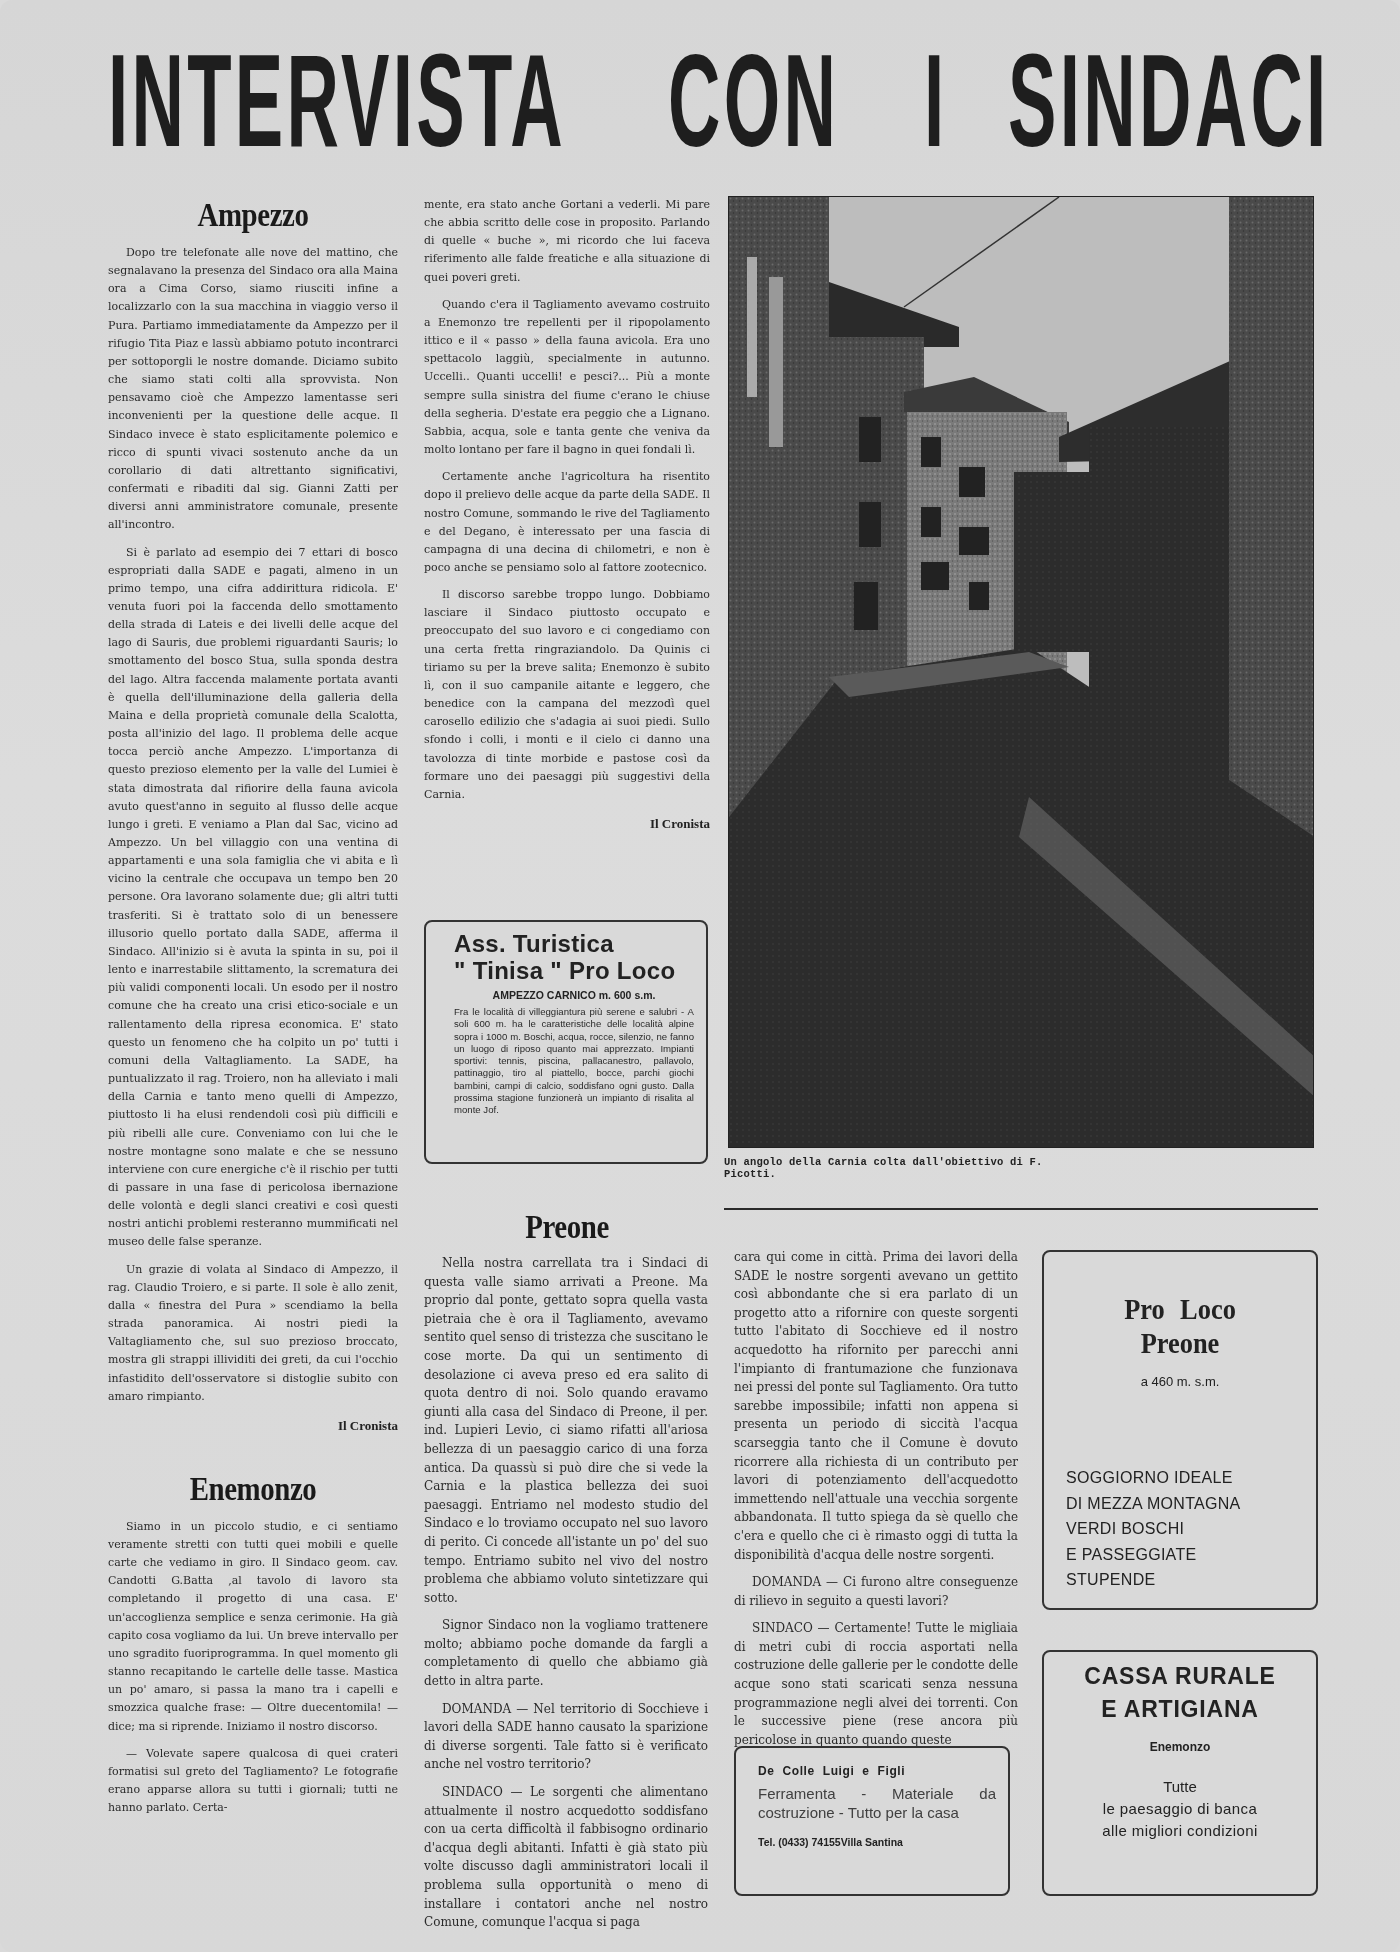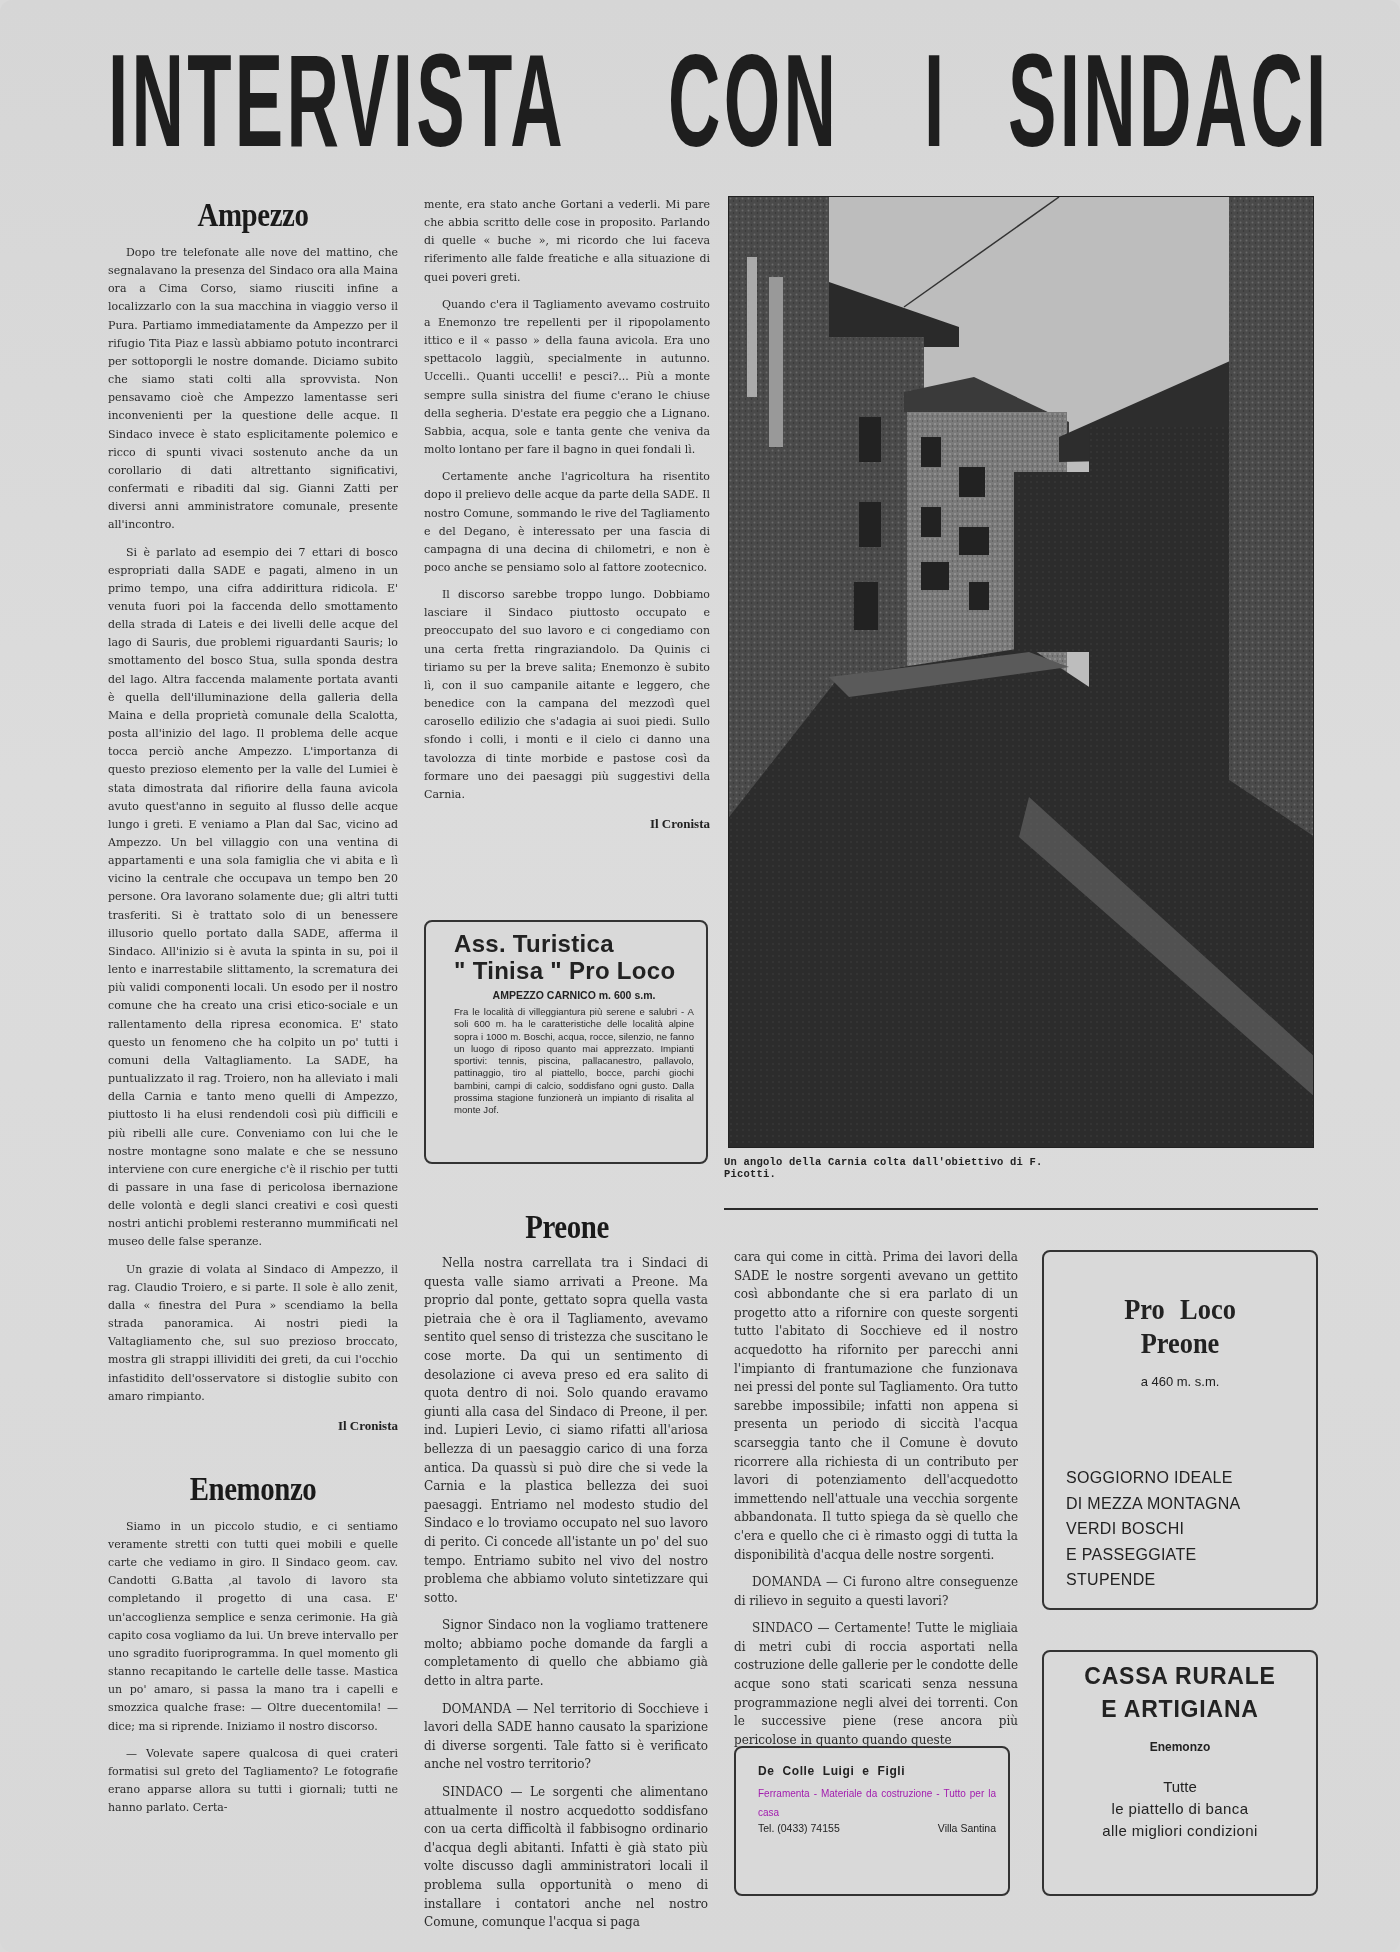--- a/index.html
+++ b/index.html
@@ -187,22 +187,22 @@
   </div>
 
   <div class="col" style="left:734px; top:1248px; width:284px;">
     <div class="rm" style="text-indent:0;">cara qui come in città. Prima dei lavori della SADE le nostre sorgenti avevano un gettito così abbondante che si era parlato di un progetto atto a rifornire con queste sorgenti tutto l'abitato di Socchieve ed il nostro acquedotto ha rifornito per parecchi anni l'impianto di frantumazione che funzionava nei pressi del ponte sul Tagliamento. Ora tutto sarebbe impossibile; infatti non appena si presenta un periodo di siccità l'acqua scarseggia tanto che il Comune è dovuto ricorrere alla richiesta di un contributo per lavori di potenziamento dell'acquedotto immettendo nell'attuale una vecchia sorgente abbandonata. Il tutto spiega da sè quello che c'era e quello che ci è rimasto oggi di tutta la disponibilità d'acqua delle nostre sorgenti.</div>
     <div class="rm para-gap">DOMANDA — Ci furono altre conseguenze di rilievo in seguito a questi lavori?</div>
     <div class="rm para-gap">SINDACO — Certamente! Tutte le migliaia di metri cubi di roccia asportati nella costruzione delle gallerie per le condotte delle acque sono stati scaricati senza nessuna programmazione negli alvei dei torrenti. Con le successive piene (rese ancora più pericolose in quanto quando queste</div>
   </div>
 
   <div class="ad" style="left:734px; top:1746px; width:276px; height:150px; padding:16px 12px 10px 22px;">
     <div style="font-size:12px; font-weight:700; letter-spacing:0.6px; word-spacing:4px;">De Colle Luigi e Figli</div>
-    <div style="font-size:10px; line-height:19px; margin-top:6px; text-align:justify; color:#a21caf;">Ferramenta - Materiale da costruzione - Tutto per la casa</div>
-    <div style="display:flex; justify-content:space-between; font-size:10.5px; font-weight:400;">
+    <div style="font-size:15px; line-height:19px; margin-top:6px; text-align:justify; color:#404040;">Ferramenta - Materiale da costruzione - Tutto per la casa</div>
+    <div style="display:flex; margin-top:14px; font-size:10.5px; font-weight:700;">
       <span>Tel. (0433) 74155</span>
       <span>Villa Santina</span>
     </div>
   </div>
 
   <div class="ad" style="left:1042px; top:1250px; width:276px; height:360px; padding:40px 22px 20px 22px;">
     <div style="font-family:'Liberation Serif', serif; font-weight:700; font-size:30px; text-align:center; word-spacing:10px; transform:scaleX(0.88);">Pro Loco Preone</div>
     <div style="font-size:13px; text-align:center; margin-top:14px;">a 460 m. s.m.</div>
     <div style="margin-top:76px; font-size:16px; line-height:25.5px; letter-spacing:0.3px;">
       <div>SOGGIORNO IDEALE</div>
@@ -212,18 +212,18 @@
       <div>STUPENDE</div>
     </div>
   </div>
 
   <div class="ad" style="left:1042px; top:1650px; width:276px; height:246px; padding:8px 14px 14px 14px; text-align:center;">
     <div style="font-size:23px; font-weight:700; line-height:33px; letter-spacing:0.8px;">CASSA RURALE</div>
     <div style="font-size:23px; font-weight:700; line-height:33px; letter-spacing:0.8px;">E ARTIGIANA</div>
     <div style="font-size:12px; font-weight:700; margin-top:14px;">Enemonzo</div>
     <div style="font-size:15px; line-height:22px; margin-top:22px;">
       <div>Tutte</div>
-      <div style="letter-spacing:0.4px;">le piattello di banca</div>
+      <div style="letter-spacing:0.4px;">le paesaggio di banca</div>
       <div style="letter-spacing:0.4px;">alle migliori condizioni</div>
     </div>
   </div>
 
 </div>
 
 </body></html>

